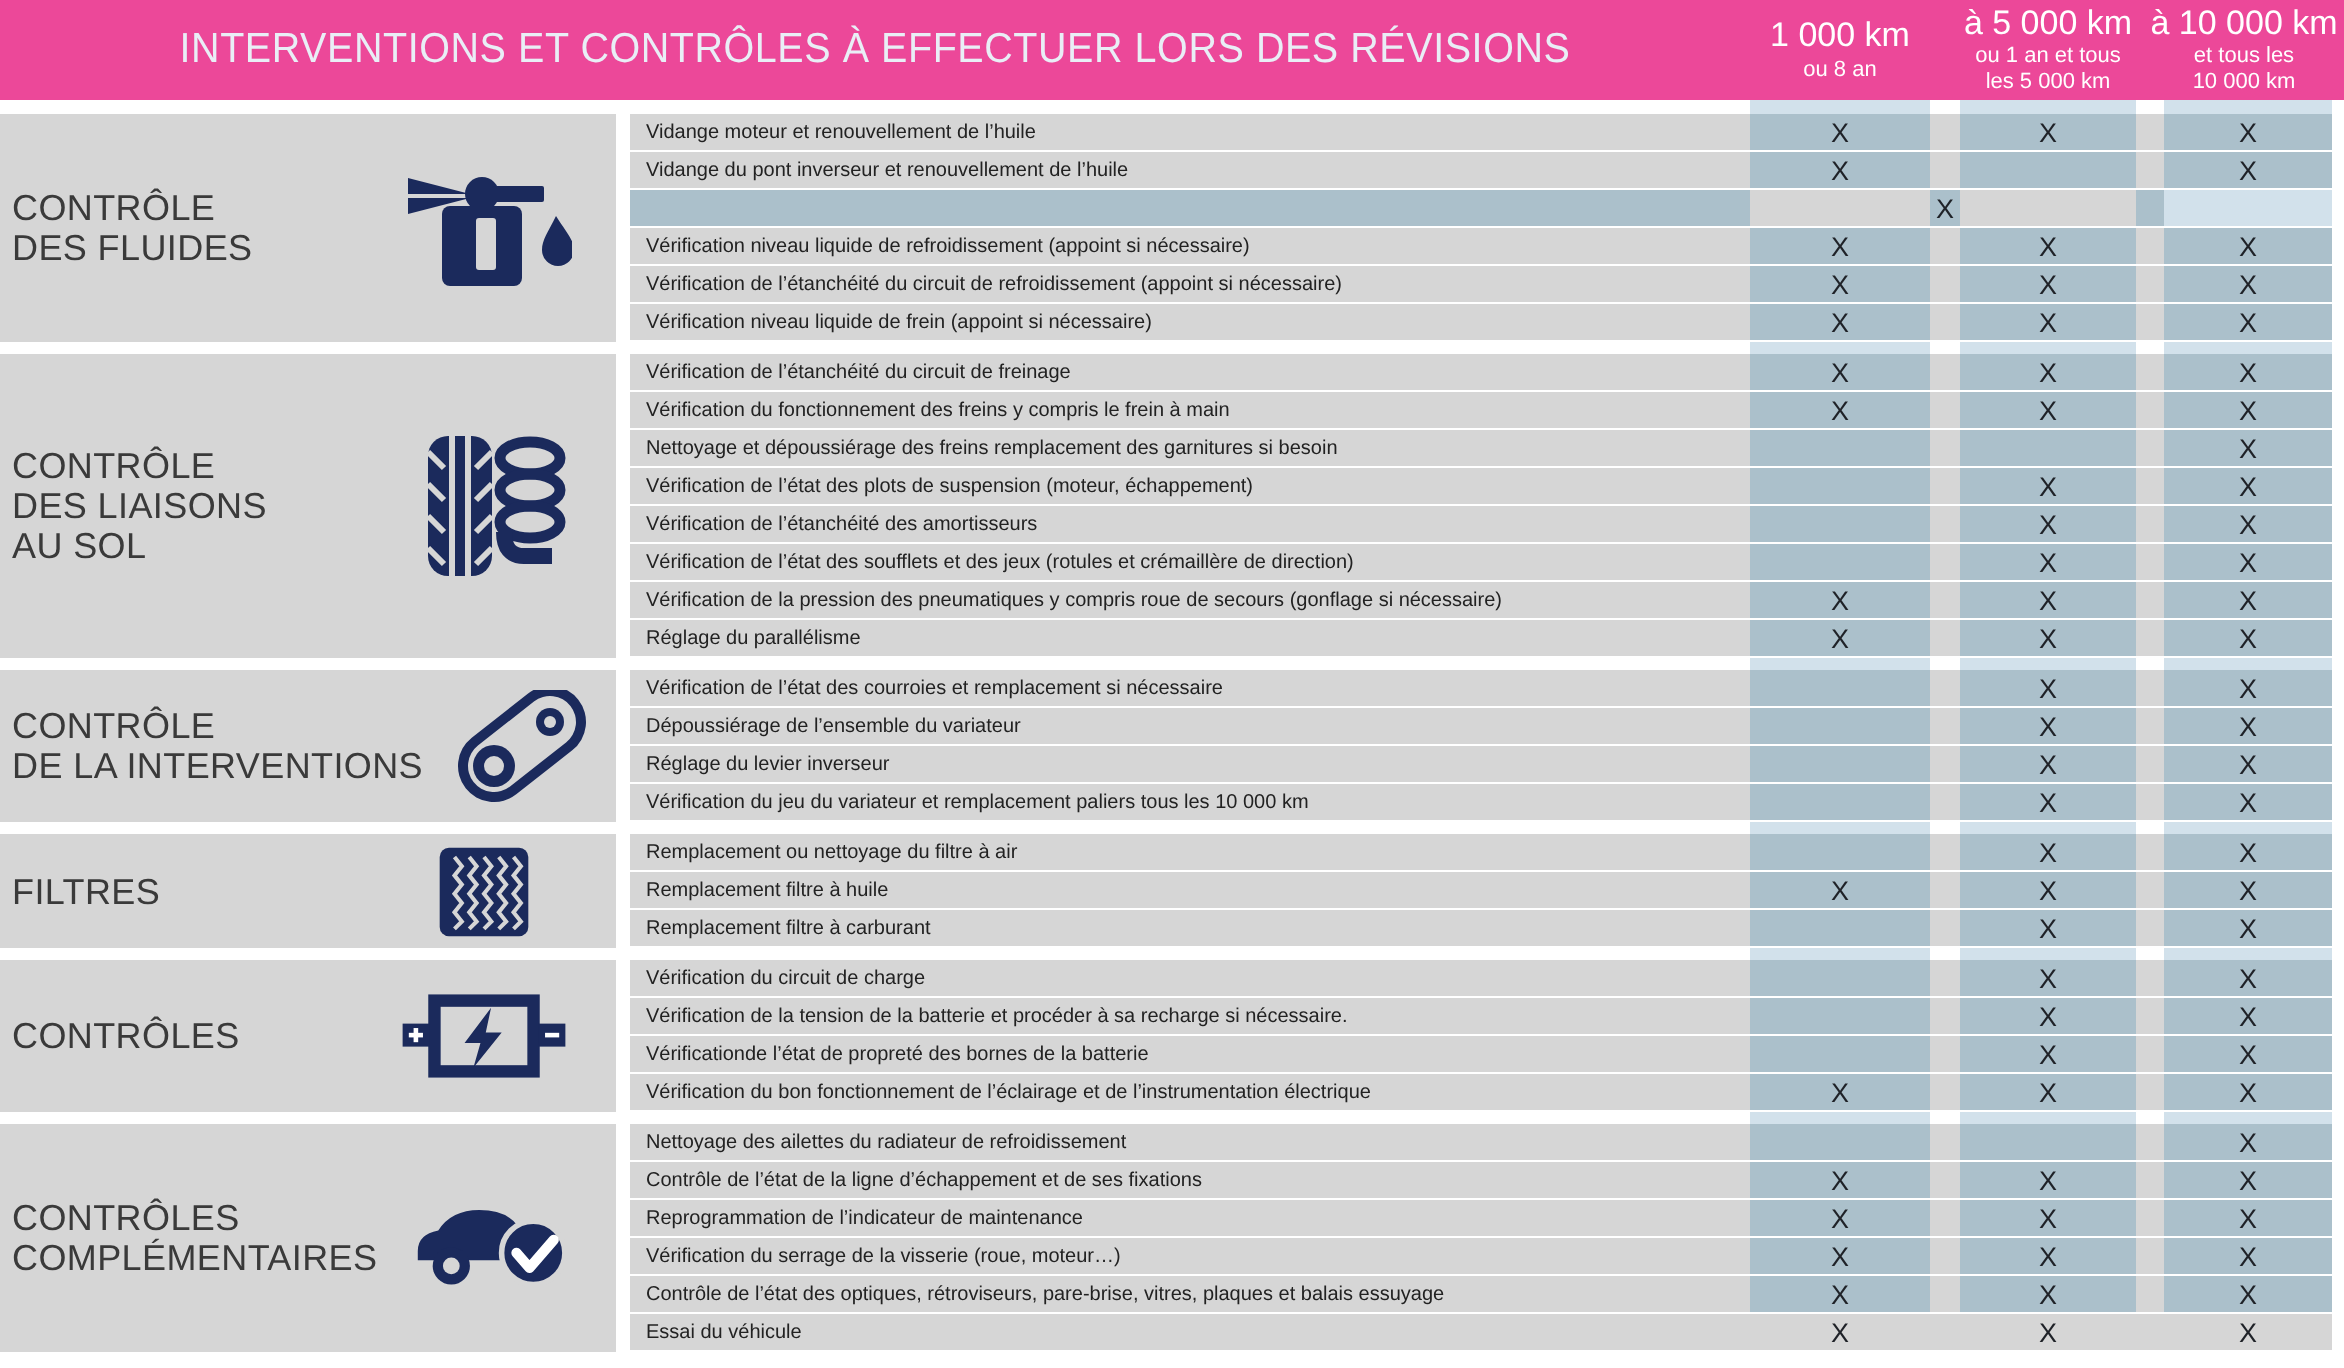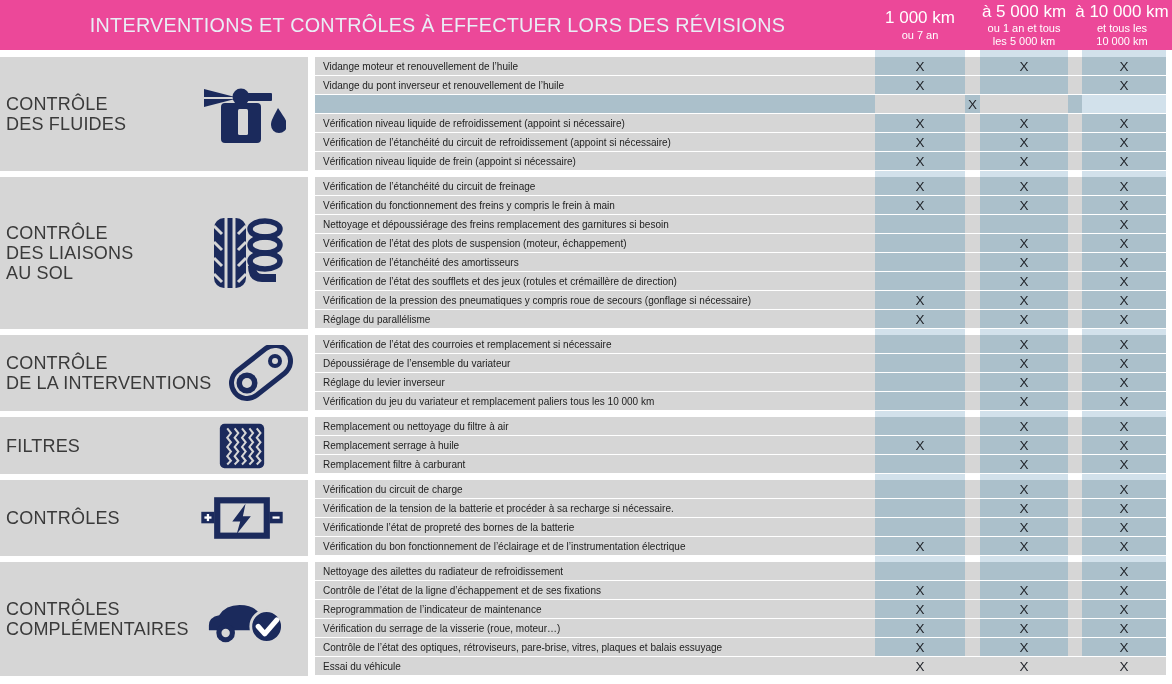--- a/index.html
+++ b/index.html
@@ -40,21 +40,21 @@
   .row.muted .mark,.row.muted .gap{background:#d6d6d6}
 </style>
 </head>
 <body>
 
 <div class="stage">
   <div class="header">
     <div class="title">INTERVENTIONS ET CONTRÔLES À EFFECTUER LORS DES RÉVISIONS</div>
     <div class="hcol" id="hc1">
       <span class="l1">1 000 km</span>
-      <span class="l2">ou 7 an</span>
+      <span class="l2">ou 8 an</span>
     </div>
     <div class="hcol" id="hc2">
       <span class="l1">à 5 000 km</span>
       <span class="l2">ou 1 an et tous</span>
       <span class="l3">les 5 000 km</span>
     </div>
     <div class="hcol" id="hc3">
       <span class="l1">à 10 000 km</span>
       <span class="l2">et tous les</span>
       <span class="l3">10 000 km</span>
@@ -300,21 +300,21 @@
         <div class="rows">
           <div class="row">
             <div class="cell desc">Remplacement ou nettoyage du filtre à air</div>
             <div class="cell mark"></div>
             <div class="cell gap"></div>
             <div class="cell mark">X</div>
             <div class="cell gap"></div>
             <div class="cell mark">X</div>
           </div>
           <div class="row">
-            <div class="cell desc">Remplacement serrage à huile</div>
+            <div class="cell desc">Remplacement filtre à huile</div>
             <div class="cell mark">X</div>
             <div class="cell gap"></div>
             <div class="cell mark">X</div>
             <div class="cell gap"></div>
             <div class="cell mark">X</div>
           </div>
           <div class="row">
             <div class="cell desc">Remplacement filtre à carburant</div>
             <div class="cell mark"></div>
             <div class="cell gap"></div>

